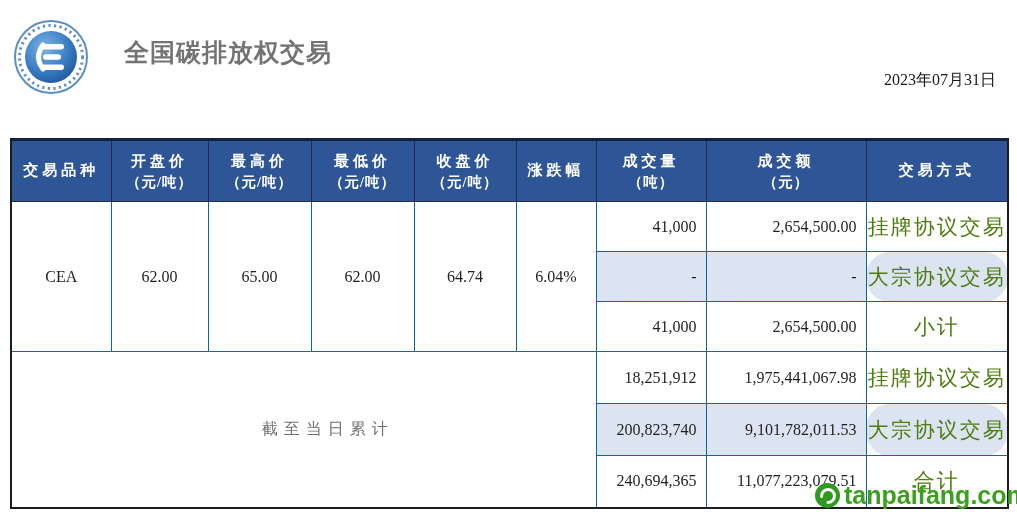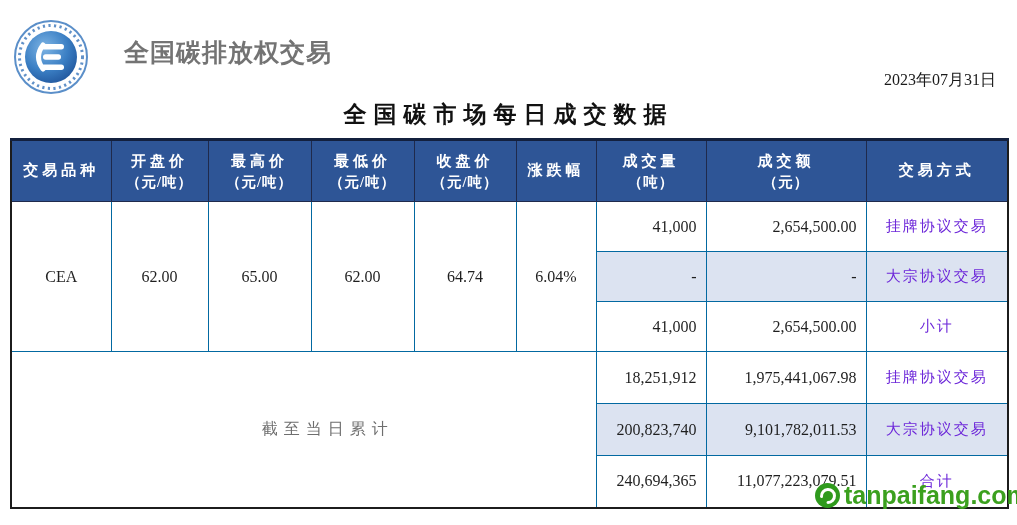--- a/index.html
+++ b/index.html
@@ -21,21 +21,21 @@
      border:1px solid #1f2a4c;vertical-align:middle;text-align:center;padding:0;}
   .hl{display:block;letter-spacing:4px;line-height:1.55;}
   .hu{display:block;letter-spacing:1px;line-height:1.35;font-size:14.5px;}
   td{border:1px solid #0369a1;font-size:16px;color:#1f1f1f;vertical-align:middle;
      padding:0;overflow:hidden;}
   .hdr{height:62px;}
   .r50{height:50px;}
   .r52{height:52px;}
   .num{text-align:right;padding-right:9px;}
   .ctr{text-align:center;}
-  .method{color:#6d28d9;text-align:center;letter-spacing:2px;font-size:15px;}
+  .method{color:#4d7c0f;text-align:center;letter-spacing:2px;font-size:21px;border-radius:24px;}
   .alt{background:#DCE3F1;}
   .cum-label{color:#6e6e6e;text-align:center;letter-spacing:6px;font-size:16px;padding-left:48px;}
 
   
   .watermark{position:absolute;left:814px;top:482px;display:flex;align-items:center;
              gap:3px;font-family:"Liberation Sans",sans-serif;font-weight:bold;
              font-size:25px;color:#3BA01E;line-height:1;cursor:pointer;}
   .wm-text{letter-spacing:0px;}
 </style>
 </head>
@@ -56,21 +56,20 @@
       </defs>
       <circle cx="38" cy="38" r="26" fill="url(#lg)"></circle>
       <path d="M30 26 q-9 12 0 24" stroke="#ffffff" stroke-width="5" fill="none" stroke-linecap="round"></path>
       <rect x="28" y="25" width="23" height="5.5" rx="2.7" fill="#ffffff"></rect>
       <rect x="30" y="35.2" width="18" height="5.5" rx="2.7" fill="#ffffff"></rect>
       <rect x="28" y="45.4" width="23" height="5.5" rx="2.7" fill="#ffffff"></rect>
     </svg>
   </div>
   <div class="brand">全国碳排放权交易</div>
   <div class="date">2023年07月31日</div>
-  <div class="title">全国碳市场每日成交数据</div>
 
   <table class="daily">
     <colgroup>
       <col style="width:100px">
         <col style="width:97px">
         <col style="width:103px">
       <col style="width:103px">
         <col style="width:102px">
         <col style="width:80px">
       <col style="width:110px">

